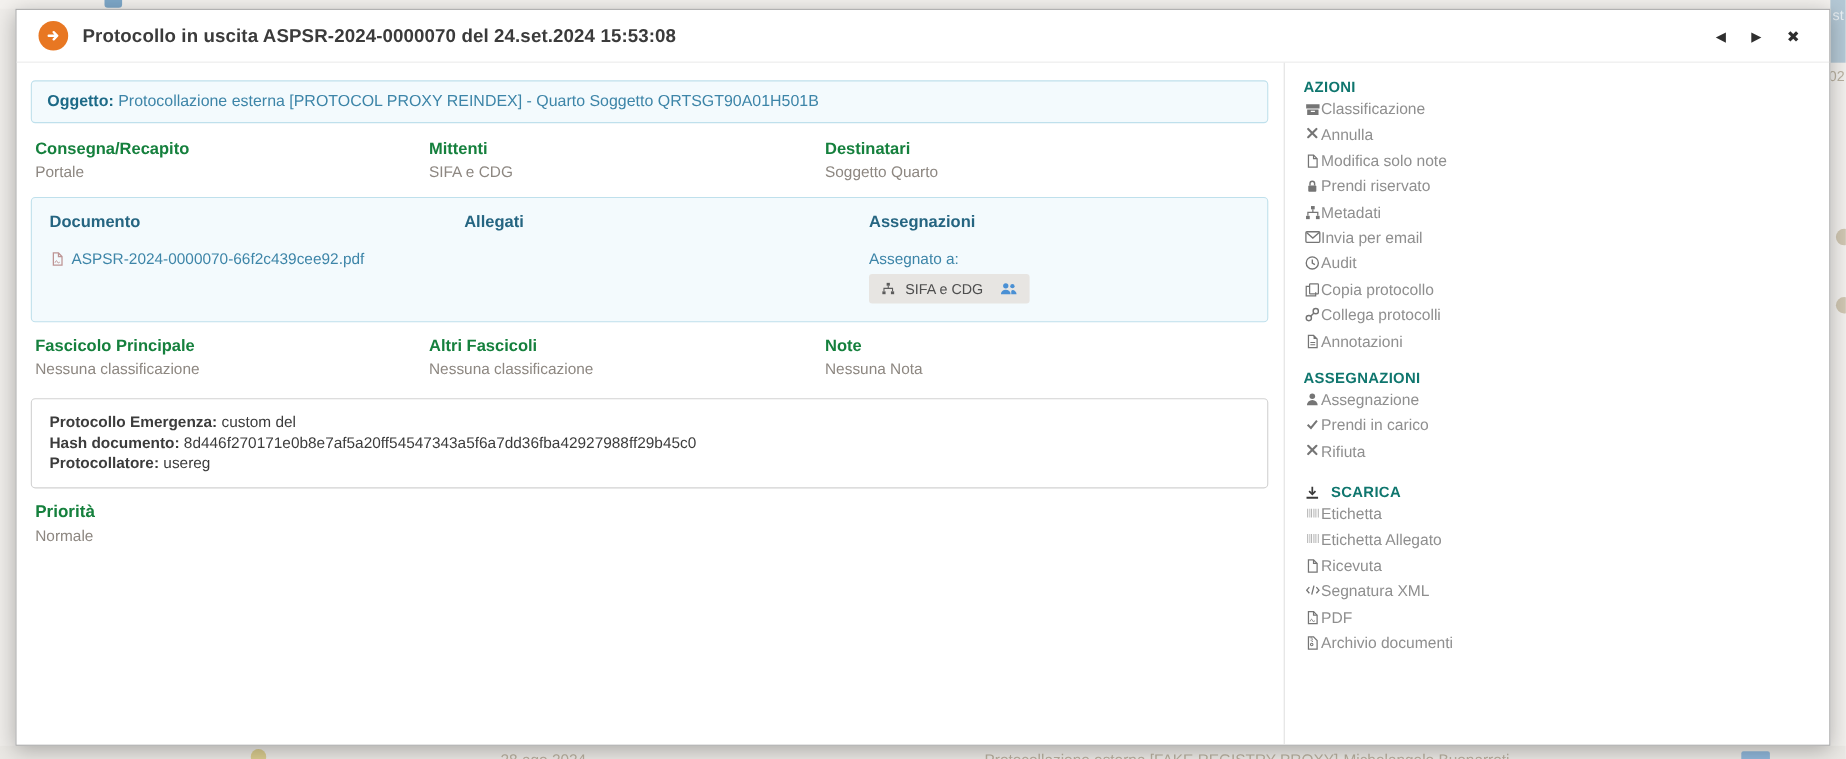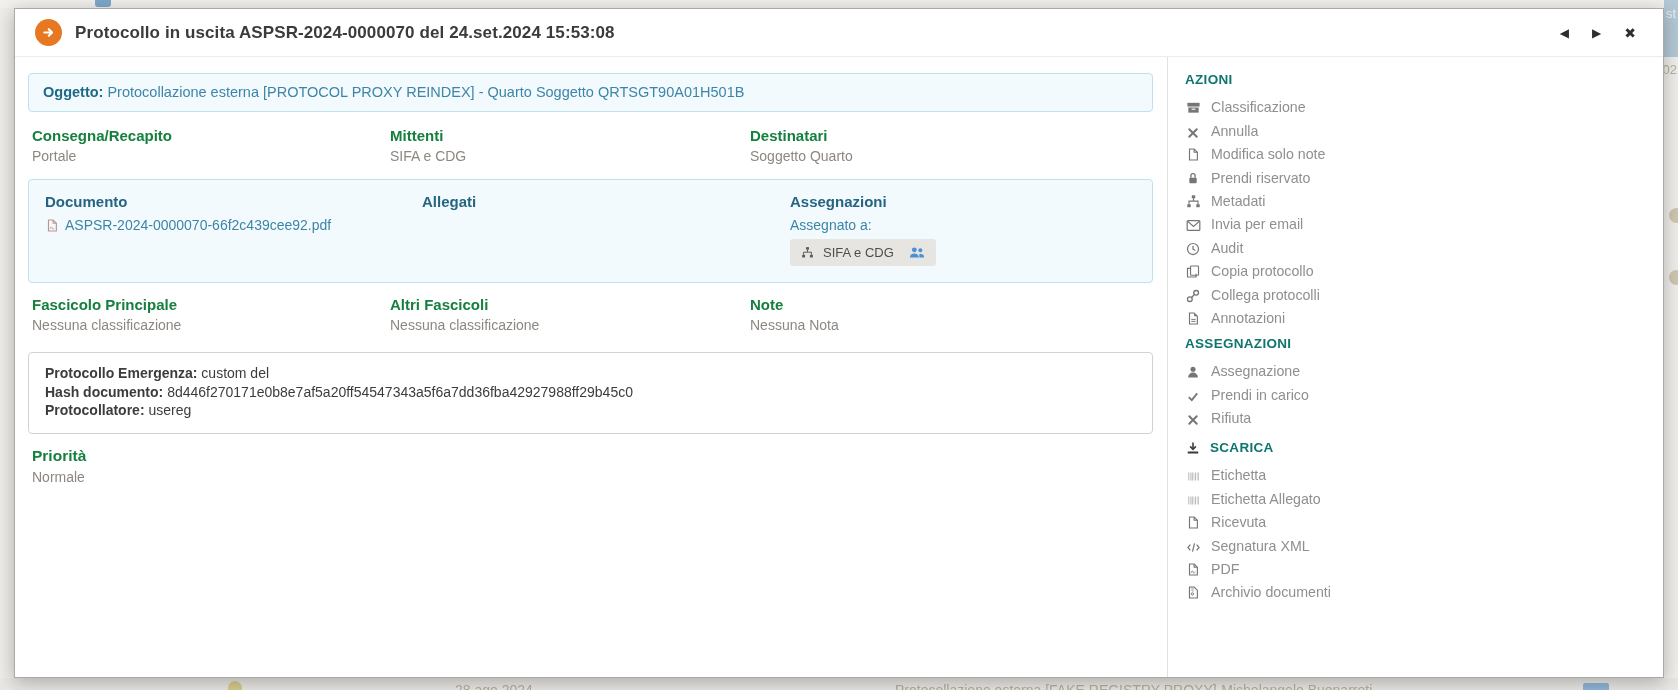--- a/index.html
+++ b/index.html
@@ -42,37 +42,37 @@
   .blue-box { border:1px solid #bfe0ec; background:#f3fafd; border-radius:4px; }
   .oggetto { padding:10px 14px 11px; font-size:14.5px; margin-bottom:15px; }
   .oggetto .lab { color:#1d6a87; font-weight:700; }
   .oggetto .val { color:#3d85a8; }
 
   .fields-row { display:grid; grid-template-columns:358px 360px 1fr; padding-left:4px; }
   .f-label { font-size:15px; font-weight:700; color:#15803d; margin-bottom:4px; }
   .f-value { font-size:14px; color:#8d8781; }
 
   .doc-box { margin-top:15px; padding:13px 16px 16px; display:grid; grid-template-columns:377px 368px 1fr; }
-  .b-head { font-size:15px; font-weight:700; color:#256581; margin-bottom:7px; }
+  .b-head { font-size:15px; font-weight:700; color:#256581; margin-bottom:17px; }
   .doc-link { display:flex; align-items:center; gap:6px; font-size:14px; color:#3d85a8; cursor:pointer; }
   .b-blue { font-size:14px; color:#3d85a8; }
   .chip { display:inline-flex; align-items:center; gap:9px; background:#e7e5e2; border-radius:3px; padding:6px 11px; margin-top:6px; font-size:13px; color:#4e4e4e; cursor:pointer; }
   .chip .site-ic { color:#5c5c5c; display:flex; }
   .chip .users-ic { color:#4a90d4; display:flex; margin-left:6px; }
 
   .row2 { margin:13px 0 0; }
   .info-box { margin-top:19px; border:1px solid #d2d2d2; border-radius:4px; padding:11px 16px 13px; font-size:14px; color:#3c3c3c; line-height:18.5px; }
   .info-box b { font-weight:700; }
   .prio { margin-top:13px; padding-left:4px; }
   .prio .f-label { font-size:15.5px; }
 
   
   .sb-head { display:flex; align-items:center; gap:9px; font-size:13.5px; font-weight:700; color:#0f766e; letter-spacing:.3px; margin:10px 0 5px; }
   .sb-head:first-child { margin-top:0; }
-  .sb-item { display:flex; align-items:flex-end; gap:10px; height:23.4px; font-size:14.2px; color:#8f8f8f; cursor:pointer; }
+  .sb-item { display:flex; align-items:flex-start; height:23.4px; font-size:14.2px; color:#8f8f8f; cursor:pointer; }
   .sb-ic { width:16px; display:flex; justify-content:center; align-items:center; color:#757575; flex:0 0 16px; }
   .sb-ic.light { color:#b5b5b5; }
   svg { display:block; }
 </style>
 </head>
 <body>
 
 <div class="bg-top-strip"></div>
 <div class="bg-top-frag"></div>
 <div class="bg-right-strip">

